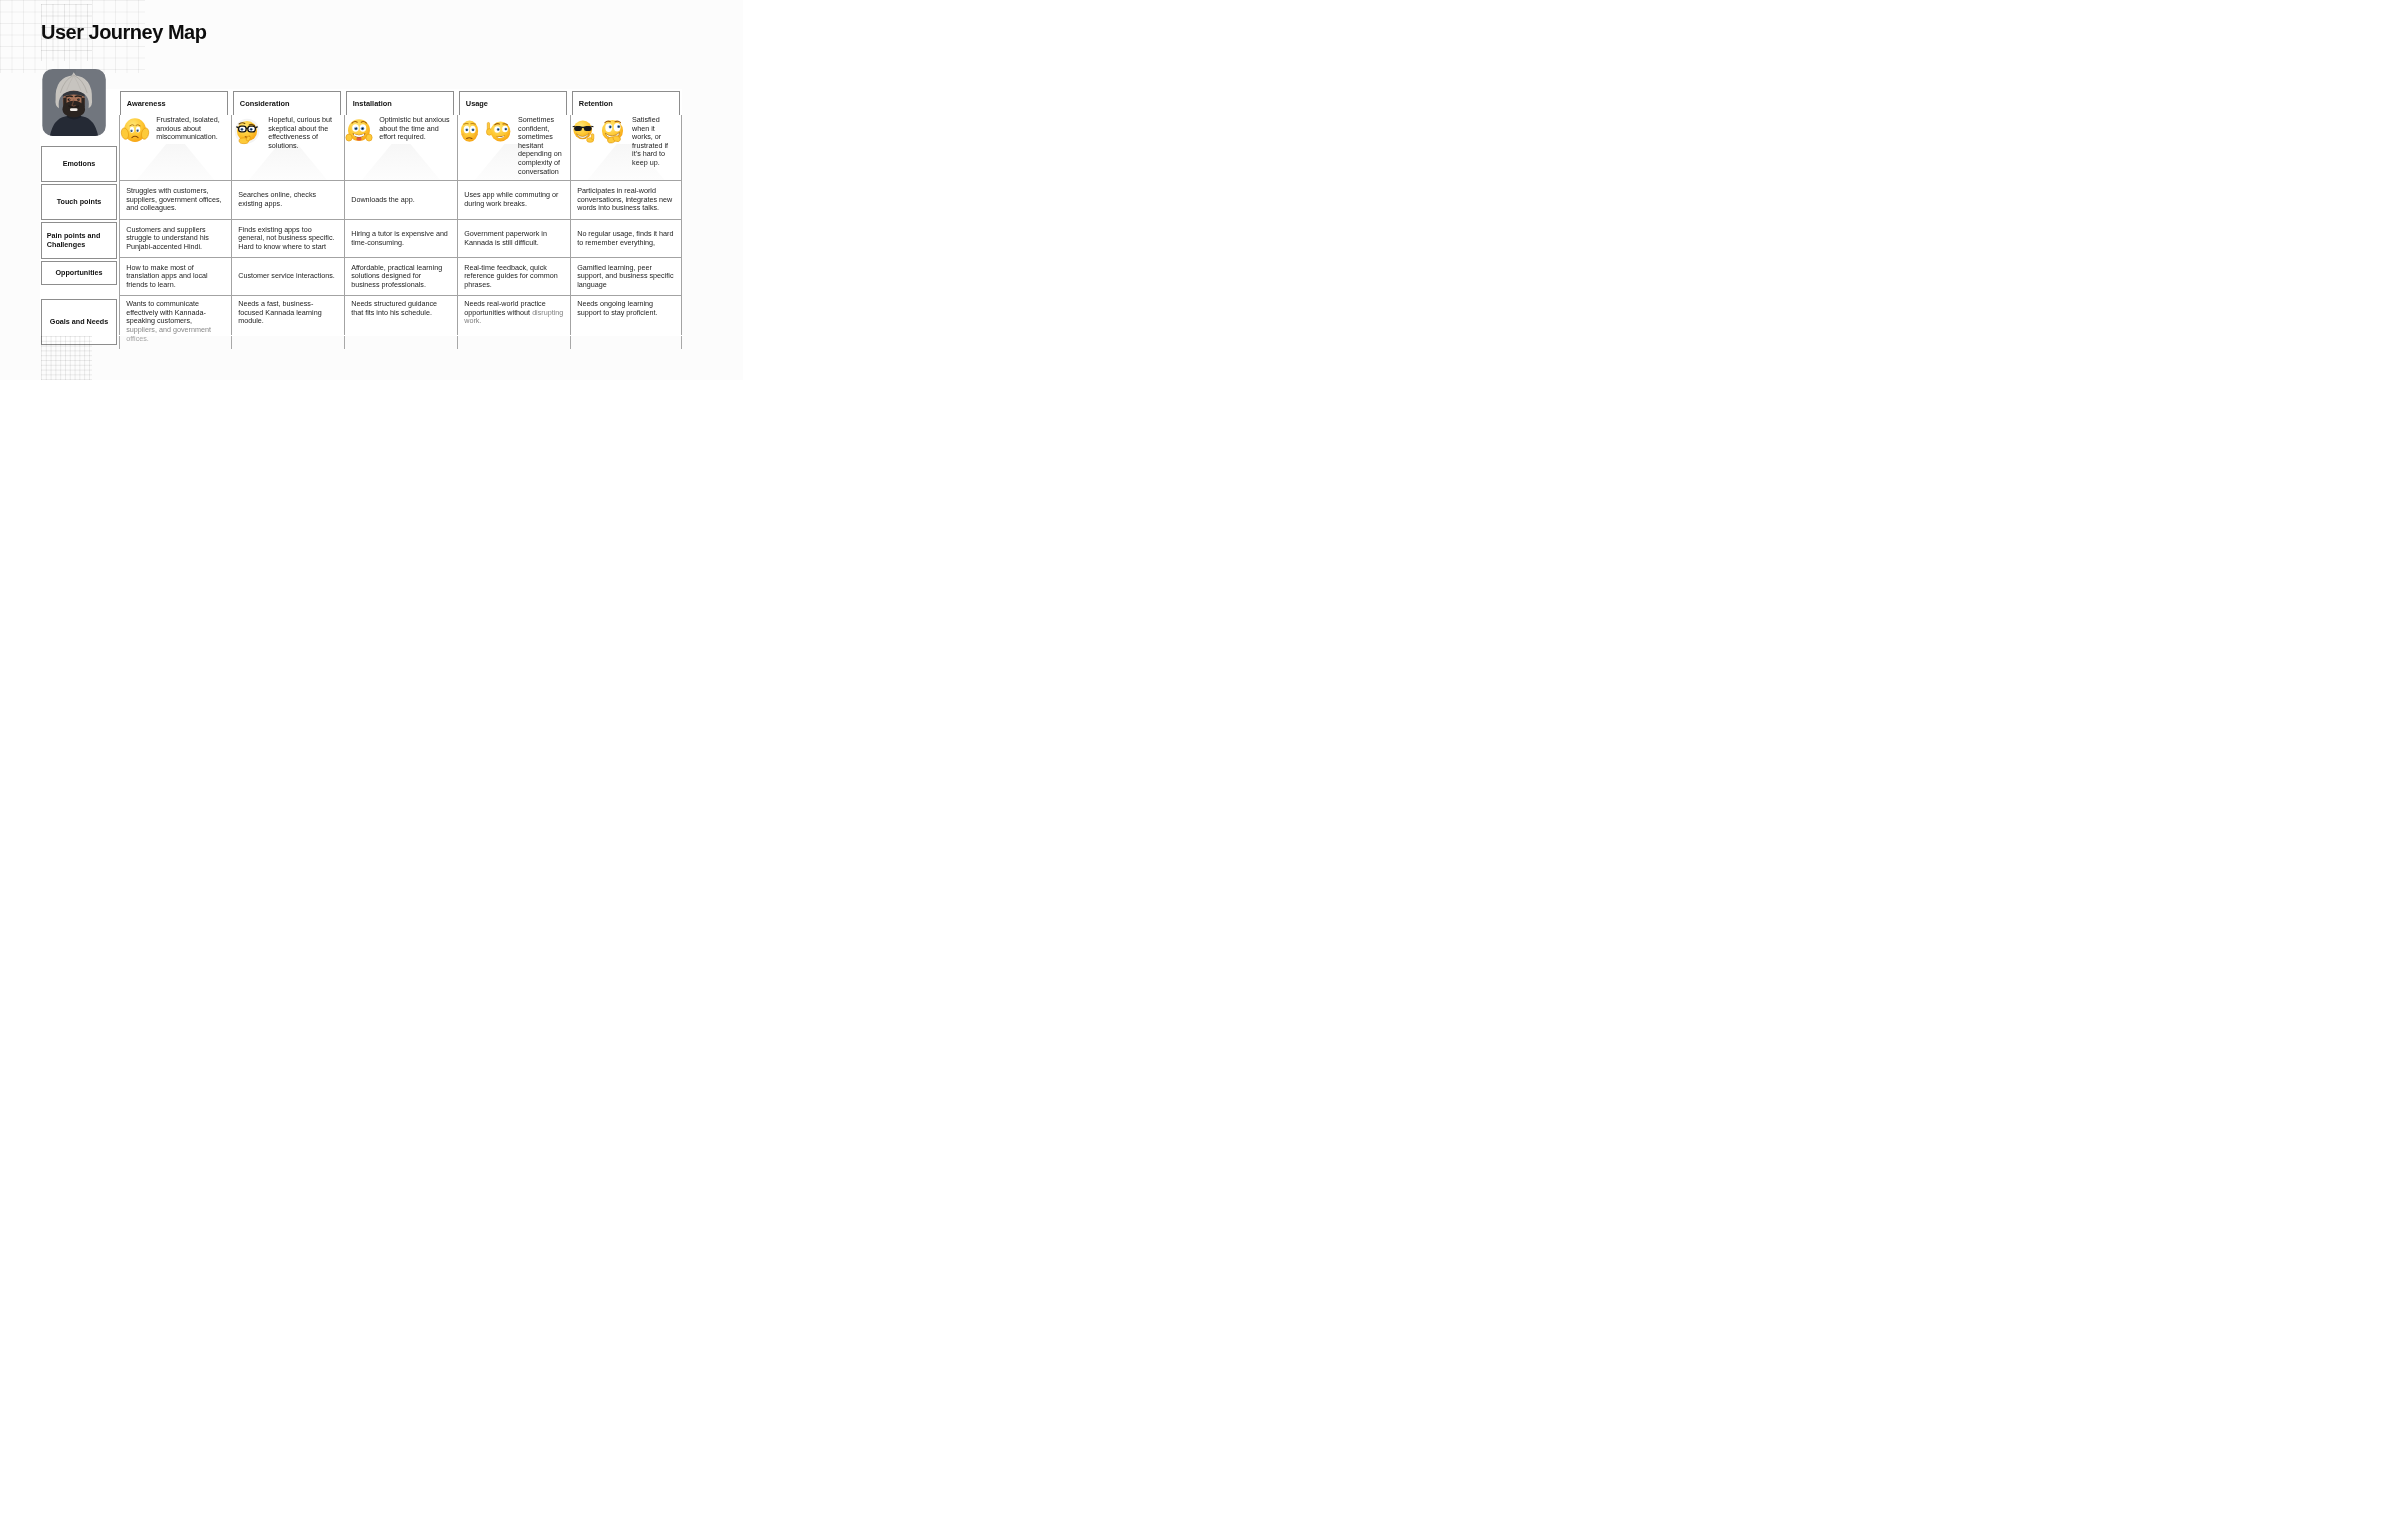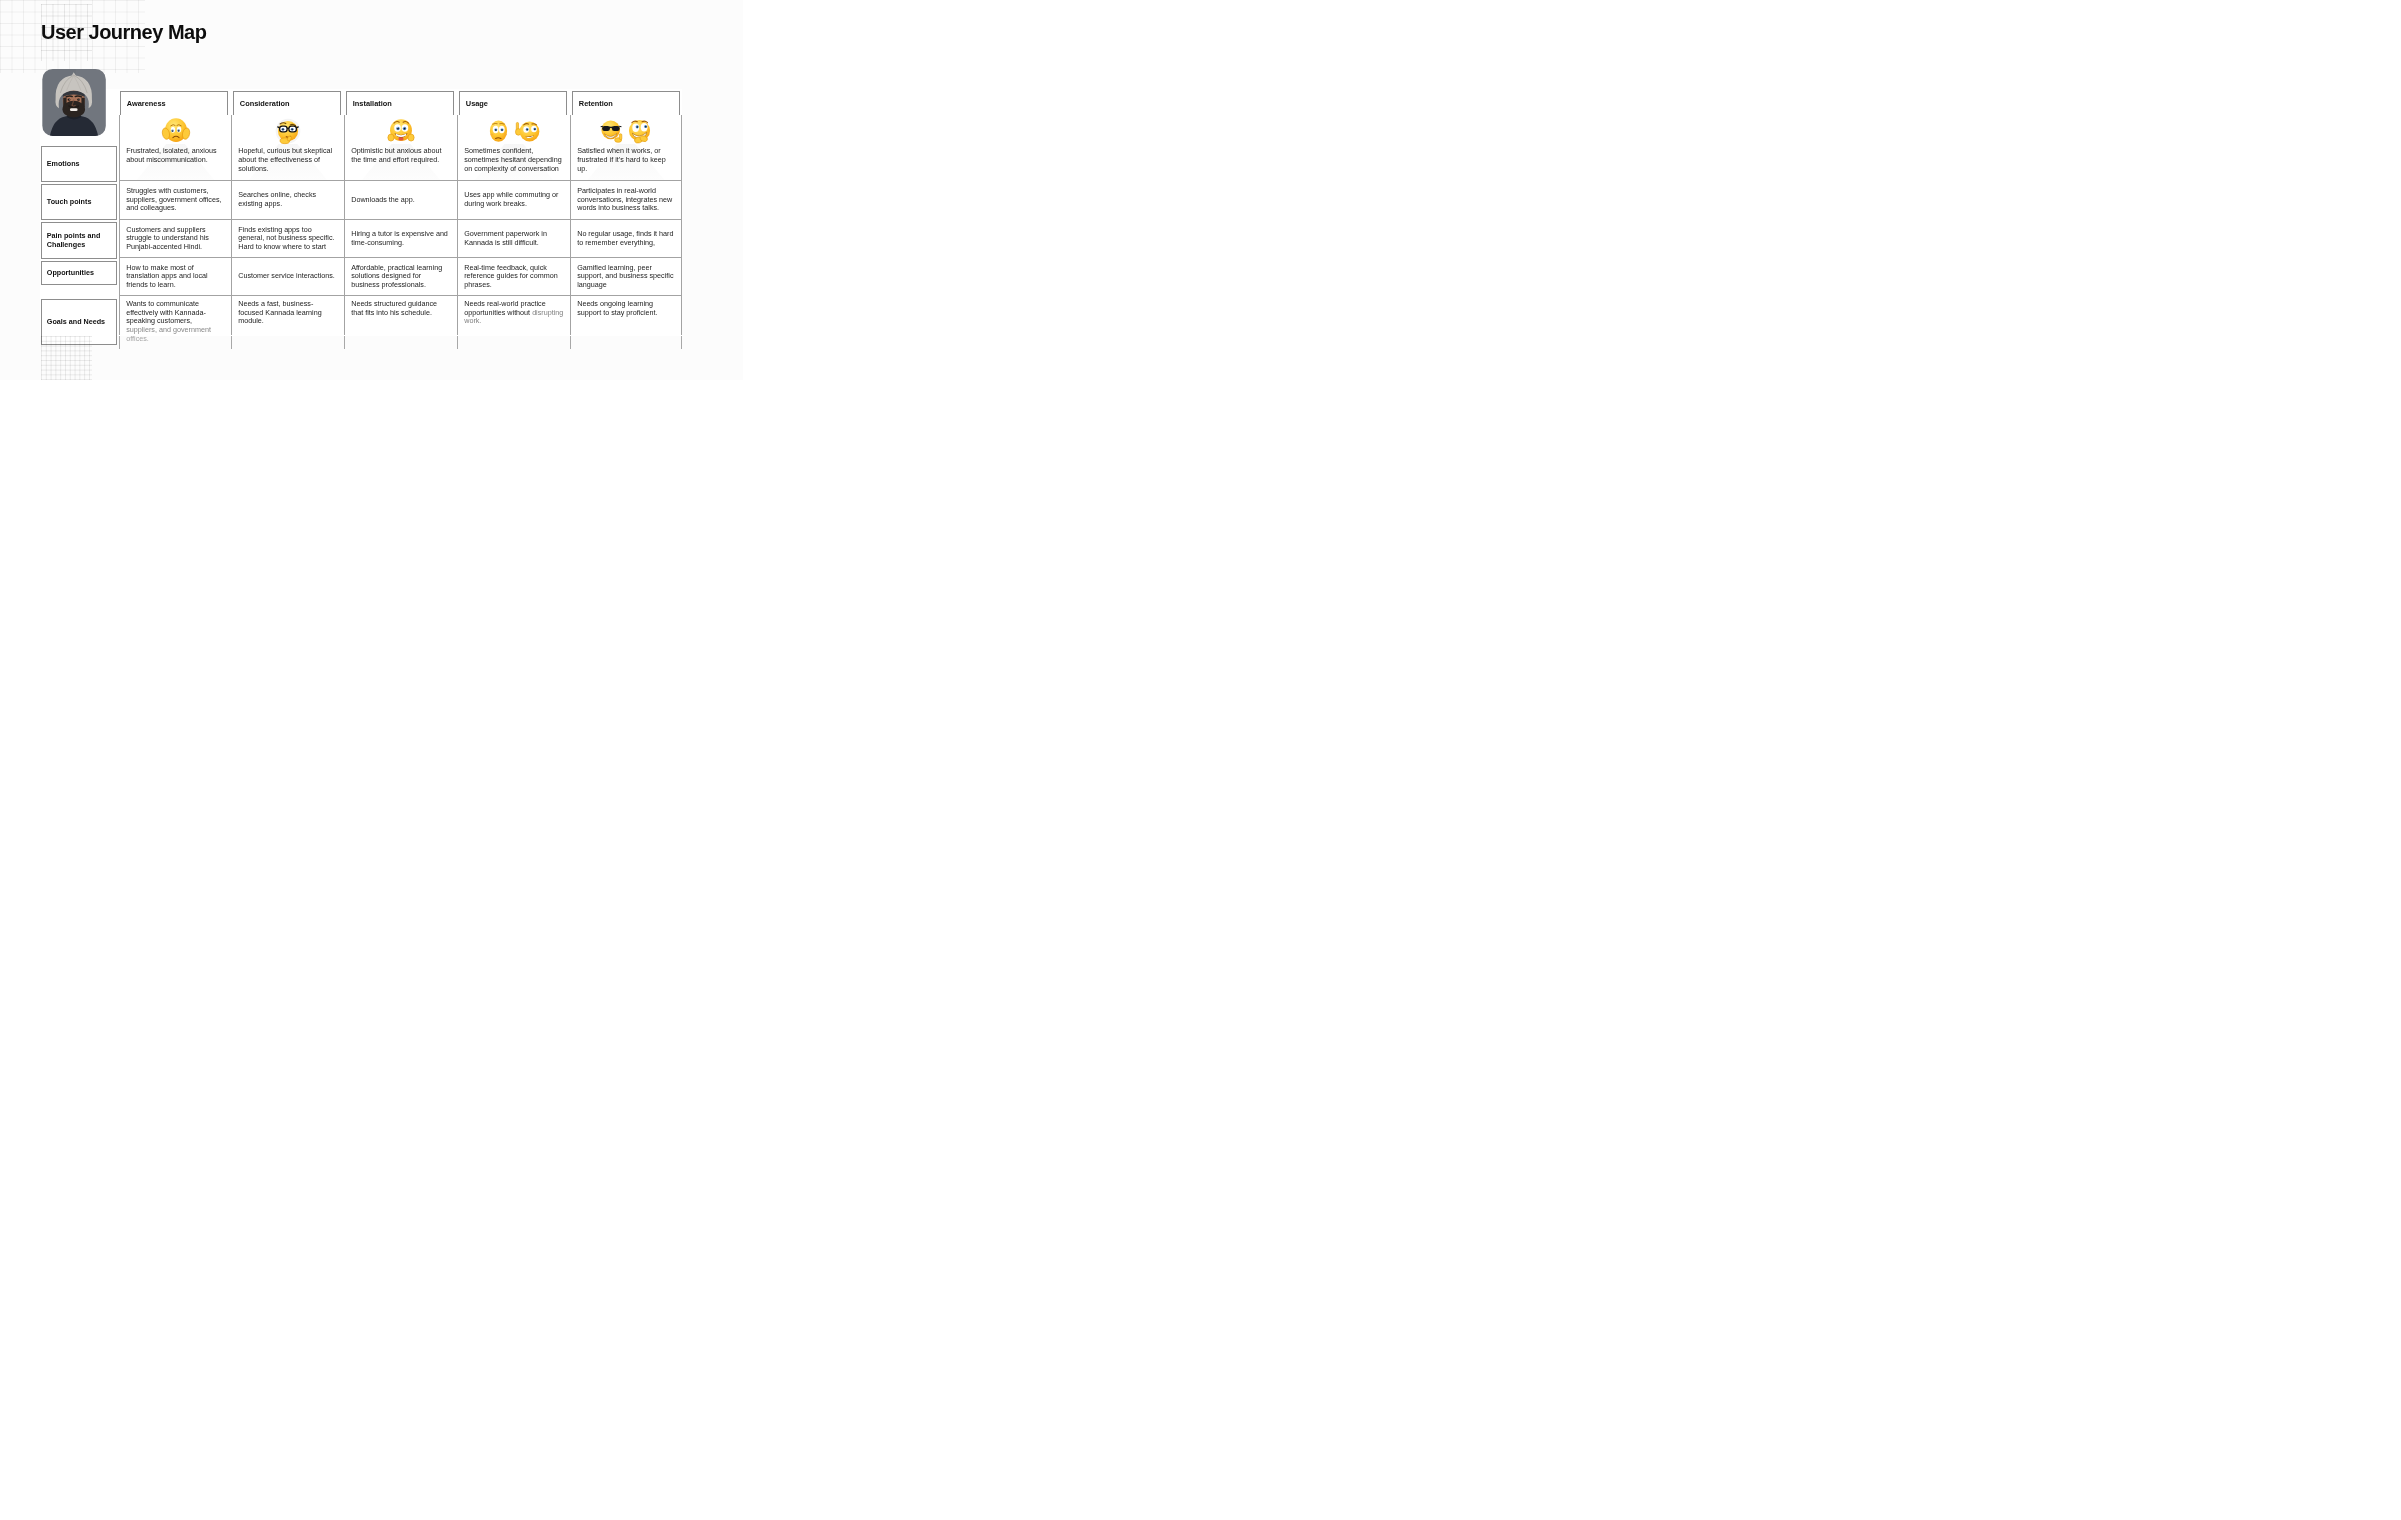--- a/index.html
+++ b/index.html
@@ -30,34 +30,34 @@
   .backing{position:absolute;left:40px;top:89px;width:642px;height:247px;background:#fff;}
   .title{position:absolute;left:41px;top:21px;font-size:20px;font-weight:700;
     letter-spacing:-0.5px;color:#0d0d0d;white-space:nowrap;}
   .avatar{position:absolute;left:42px;top:69px;width:64px;height:67px;}
   .stage-header{position:absolute;top:91px;height:24.5px;width:108px;background:#fff;
     border:1px solid #8d8d8d;box-sizing:border-box;display:flex;align-items:center;
     padding-left:5.8px;font-size:7.4px;font-weight:700;color:#111;}
   .sh-0{left:120px}.sh-1{left:233px}.sh-2{left:346px}.sh-3{left:459px}.sh-4{left:572px}
   .row-label{position:absolute;left:41px;width:76px;background:#fff;border:1px solid #8d8d8d;
     box-sizing:border-box;display:flex;align-items:center;padding:0 4.8px;
-    font-size:7.2px;font-weight:700;color:#111;line-height:1.2;}
+    font-size:7.2px;font-weight:700;color:#111;line-height:1.2;justify-content:center;}
   .rl-0{top:146px;height:36px}.rl-1{top:184px;height:36px}.rl-2{top:222px;height:37px}
   .rl-3{top:261px;height:24px}.rl-4{top:299px;height:46px}
   .body-grid{position:absolute;left:119px;top:115px;width:563px;height:221px;background:#fff;
     display:grid;grid-template-columns:113px 113px 113px 113px 111px;
     grid-template-rows:66px 39px 38px 38px 39px;}
   .cell{border-right:0.5px solid #a3a3a3;border-bottom:0.5px solid #a3a3a3;box-sizing:border-box;
     position:relative;font-size:7.2px;line-height:8.6px;color:#1c1c1c;}
   .cell.first{border-left:0.5px solid #a3a3a3;}
   .cell.lastrow{border-bottom:none;overflow:visible;}
   .cell .txt{display:block;padding:0 6.2px;}
   .cell.mid{display:flex;align-items:center;}
   .cell.top{padding-top:4.3px;}
-  .cell.emotion{display:flex;flex-direction:column;}
+  .cell.emotion{display:flex;flex-direction:row;}
   .emoji-row{height:30px;margin-top:1.4px;display:flex;justify-content:center;
     align-items:center;gap:2.9px;position:relative;z-index:2;}
   .beam{position:absolute;left:15%;right:15%;top:29px;bottom:0;
     background:linear-gradient(rgba(90,90,90,0.05),rgba(90,90,90,0.012));
     clip-path:polygon(38% 0,62% 0,100% 100%,0 100%);z-index:1;}
   .emotion .txt{position:relative;z-index:2;margin-top:1px;}
   .tail{position:absolute;top:336px;width:0.5px;height:12.5px;background:#a8a8a8;}
   .t0{left:119px}.t1{left:231px}.t2{left:344px}.t3{left:457px}.t4{left:570px}.t5{left:681px}
   .g-fade1{color:#878787;}
   .g-fade2{color:#a5a5a5;}

